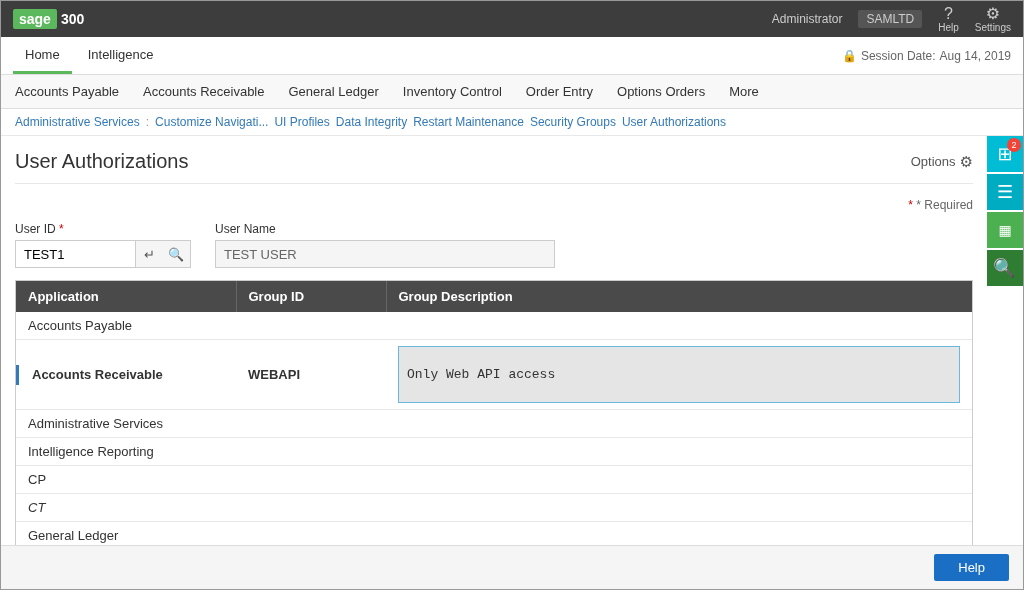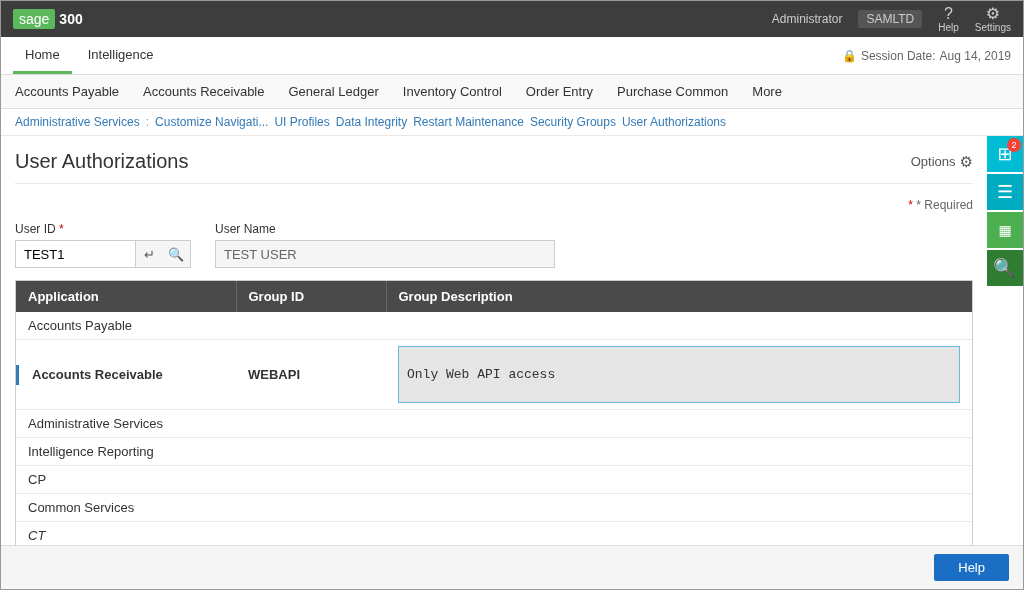--- a/index.html
+++ b/index.html
@@ -15,21 +15,21 @@
       padding: 0 12px;
     }
     .top-bar-logo {
       display: flex;
       align-items: center;
       gap: 4px;
     }
     .sage-logo {
       background: #5cb85c;
       color: white;
-      font-weight: normal;
+      font-weight: bold;
       font-size: 14px;
       padding: 2px 6px;
       border-radius: 2px;
     }
     .sage-300-text {
       color: white;
       font-size: 14px;
       font-weight: bold;
     }
     .top-bar-right {
@@ -377,21 +377,21 @@
       <span>Aug 14, 2019</span>
     </div>
   </div>
 
   <div class="menu-bar">
     <span class="menu-item">Accounts Payable</span>
     <span class="menu-item">Accounts Receivable</span>
     <span class="menu-item">General Ledger</span>
     <span class="menu-item">Inventory Control</span>
     <span class="menu-item">Order Entry</span>
-    <span class="menu-item">Purchase Common</span>
+    <span class="menu-item">Options Orders</span>
     <span class="menu-item">More</span>
   </div>
 
   <div class="breadcrumb-bar">
     <span class="bc-link">Administrative Services</span>
     <span class="bc-sep">:</span>
     <span class="bc-active">Customize Navigati...</span>
     <span class="bc-active">UI Profiles</span>
     <span class="bc-active">Data Integrity</span>
     <span class="bc-active">Restart Maintenance</span>
@@ -463,25 +463,20 @@
                 <td style="position: relative; padding-left: 12px;">Intelligence Reporting</td>
                 <td></td>
                 <td></td>
               </tr>
               <tr>
                 <td style="position: relative; padding-left: 12px;">CP</td>
                 <td></td>
                 <td></td>
               </tr>
               <tr>
-                <td style="position: relative; padding-left: 12px;">Common Services</td>
-                <td></td>
-                <td></td>
-              </tr>
-              <tr>
                 <td style="position: relative; padding-left: 12px; font-style: italic;">CT</td>
                 <td></td>
                 <td></td>
               </tr>
               <tr>
                 <td style="position: relative; padding-left: 12px;">General Ledger</td>
                 <td></td>
                 <td></td>
               </tr>
             </tbody>

